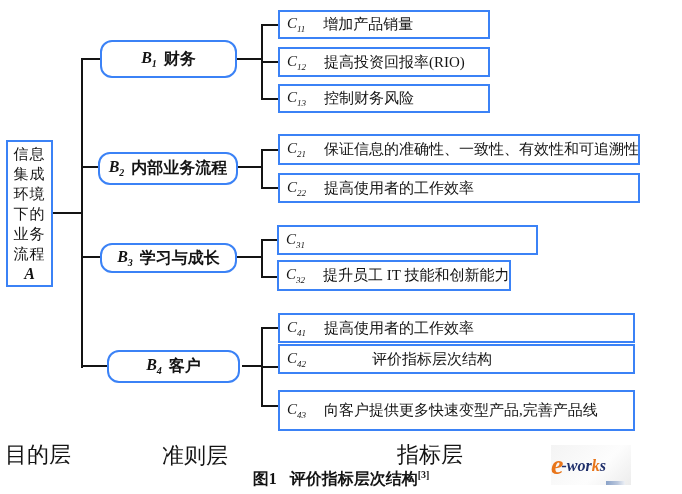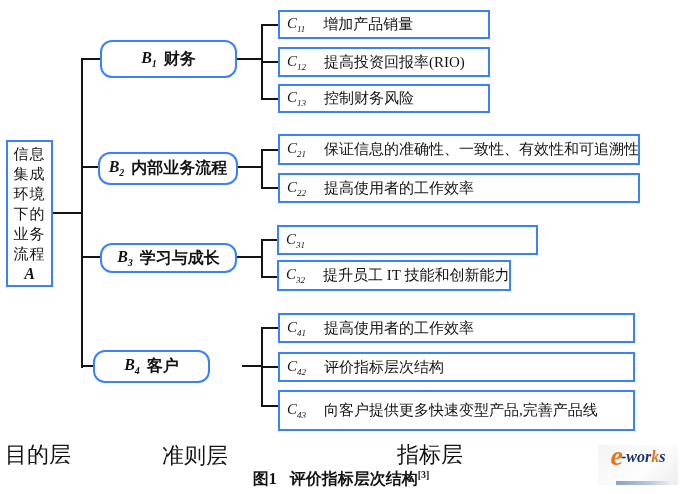--- a/index.html
+++ b/index.html
@@ -25,23 +25,23 @@
   .c-box{display:flex;align-items:center;padding-left:7px;font-size:15px;}
   .c-box .cid{font-style:italic;font-size:15px;}
   .c-box sub{font-size:9px;}
   .c-box .ctext{margin-left:18px;}
   .layer-label{position:absolute;font-size:22px;}
   .caption{position:absolute;left:0;top:469px;width:682px;text-align:center;
     font-size:16px;font-weight:bold;}
   .caption .cap-title{margin-left:13px;}
   .caption sup{font-size:10px;}
   .logo{
-    position:absolute;left:598px;top:445px;width:80px;height:40px;
+    position:absolute;left:551px;top:445px;width:80px;height:40px;
     background:linear-gradient(135deg,#f4f4f4 0%,#fdfdfd 60%,#ececec 100%);
-    display:flex;flex-direction:column;align-items:center;justify-content:space-between;
+    display:flex;flex-direction:row;align-items:center;justify-content:center;
   }
   .logo-text{font-style:italic;font-weight:bold;line-height:22px;white-space:nowrap;}
   .logo-e{color:#e8751a;font-size:28px;vertical-align:-3px;letter-spacing:-2px;}
   .logo-dark{color:#20306b;font-size:16px;}
   .logo-orange{color:#e8751a;font-size:16px;}
   .logo-bar{width:56px;height:4px;margin-top:1px;align-self:flex-end;margin-right:6px;
     background:linear-gradient(90deg,#8aa2c8 0%,#b9c6dc 60%,#eef1f6 100%);}
 </style>
 </head>
 <body>
@@ -91,21 +91,21 @@
     <span class="blabel">财务</span>
   </div>
   <div class="box b-box" style="left:98px;top:152px;width:140px;height:33px;">
     <span class="bid"><i>B</i><sub>2</sub></span>
     <span class="blabel">内部业务流程</span>
   </div>
   <div class="box b-box" style="left:100px;top:243px;width:137px;height:30px;">
     <span class="bid"><i>B</i><sub>3</sub></span>
     <span class="blabel">学习与成长</span>
   </div>
-  <div class="box b-box" style="left:93px;top:350px;width:117px;height:33px;">
+  <div class="box b-box" style="left:107px;top:350px;width:133px;height:33px;">
     <span class="bid"><i>B</i><sub>4</sub></span>
     <span class="blabel">客户</span>
   </div>
 
   <div class="box c-box" style="left:278px;top:10px;width:212px;height:29px;">
     <span class="cid"><i>C</i><sub>11</sub></span>
     <span class="ctext">增加产品销量</span>
   </div>
   <div class="box c-box" style="left:278px;top:47px;width:212px;height:30px;">
     <span class="cid"><i>C</i><sub>12</sub></span>
@@ -127,21 +127,21 @@
     <span class="cid"><i>C</i><sub>31</sub></span>
   </div>
   <div class="box c-box" style="left:277px;top:260px;width:234px;height:31px;">
     <span class="cid"><i>C</i><sub>32</sub></span>
     <span class="ctext">提升员工 IT 技能和创新能力</span>
   </div>
   <div class="box c-box" style="left:278px;top:313px;width:357px;height:30px;">
     <span class="cid"><i>C</i><sub>41</sub></span>
     <span class="ctext">提高使用者的工作效率</span>
   </div>
-  <div class="box c-box" style="left:278px;top:352px;width:357px;height:30px;">
+  <div class="box c-box" style="left:278px;top:344px;width:357px;height:30px;gap:48px;">
     <span class="cid"><i>C</i><sub>42</sub></span>
     <span class="ctext">评价指标层次结构</span>
   </div>
   <div class="box c-box" style="left:278px;top:390px;width:357px;height:41px;">
     <span class="cid"><i>C</i><sub>43</sub></span>
     <span class="ctext">向客户提供更多快速变型产品,完善产品线</span>
   </div>
 
   <div class="layer-label" style="left:5px;top:440px;">目的层</div>
   <div class="layer-label" style="left:162px;top:441px;">准则层</div>

